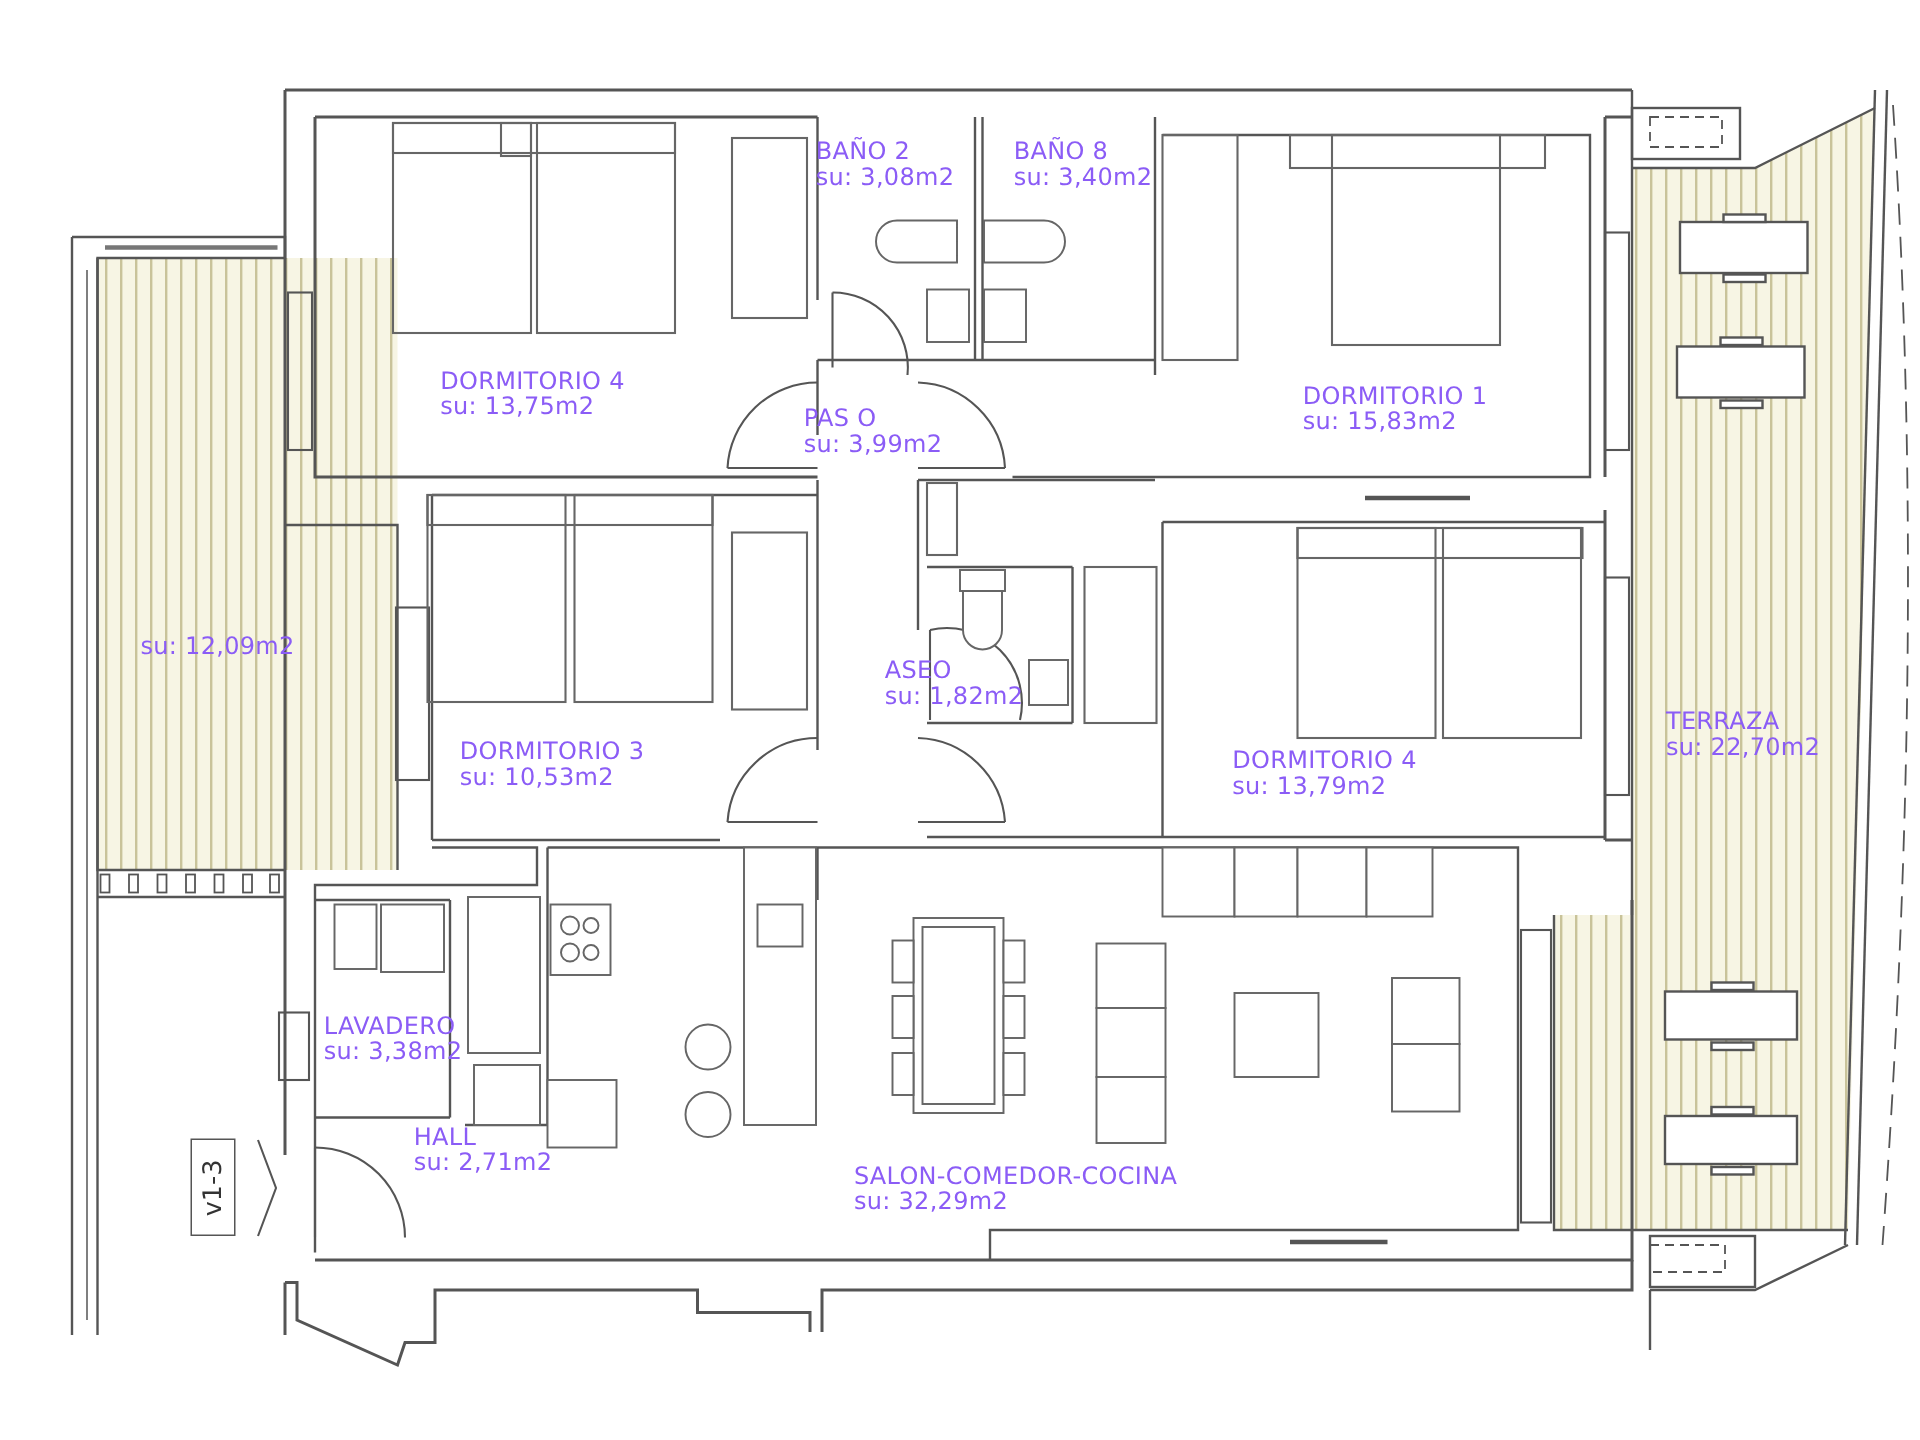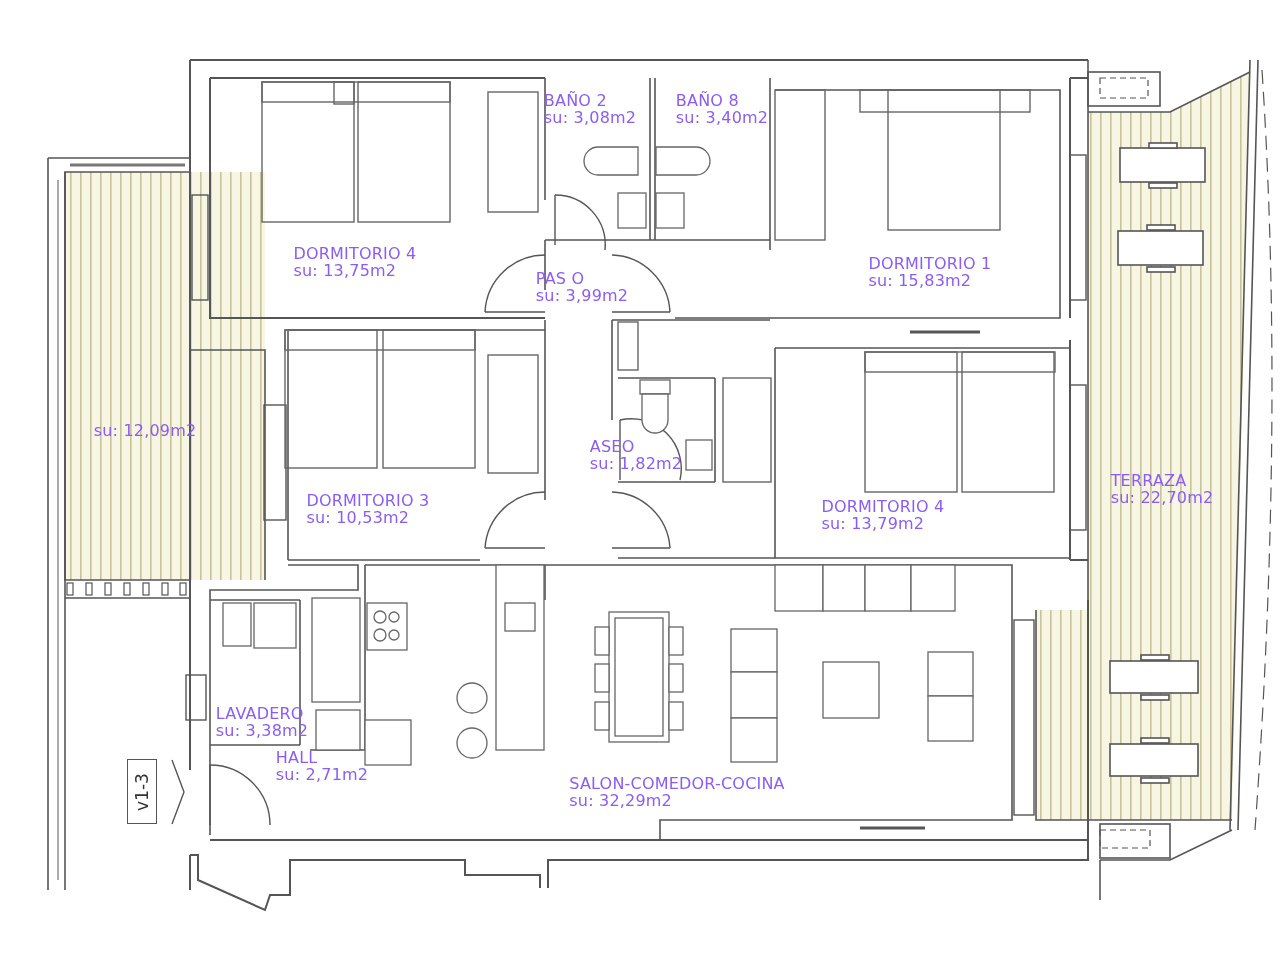--- a/index.html
+++ b/index.html
@@ -257,21 +257,21 @@
     <span>su: 1,82m2</span>
   </div>
 <div class="lbl" style="left:883px;top:498px">
     <span>DORMITORIO 4</span>
     <span>su: 13,79m2</span>
   </div>
 <div class="lbl" style="left:1162px;top:472px">
     <span>TERRAZA</span>
     <span>su: 22,70m2</span>
   </div>
-<div class="lbl" style="left:262px;top:705px">
+<div class="lbl" style="left:262px;top:675px">
     <span>LAVADERO</span>
     <span>su: 3,38m2</span>
   </div>
 <div class="lbl" style="left:322px;top:749px">
     <span>HALL</span>
     <span>su: 2,71m2</span>
   </div>
 <div class="lbl" style="left:677px;top:775px">
     <span>SALON-COMEDOR-COCINA</span>
     <span>su: 32,29m2</span>

